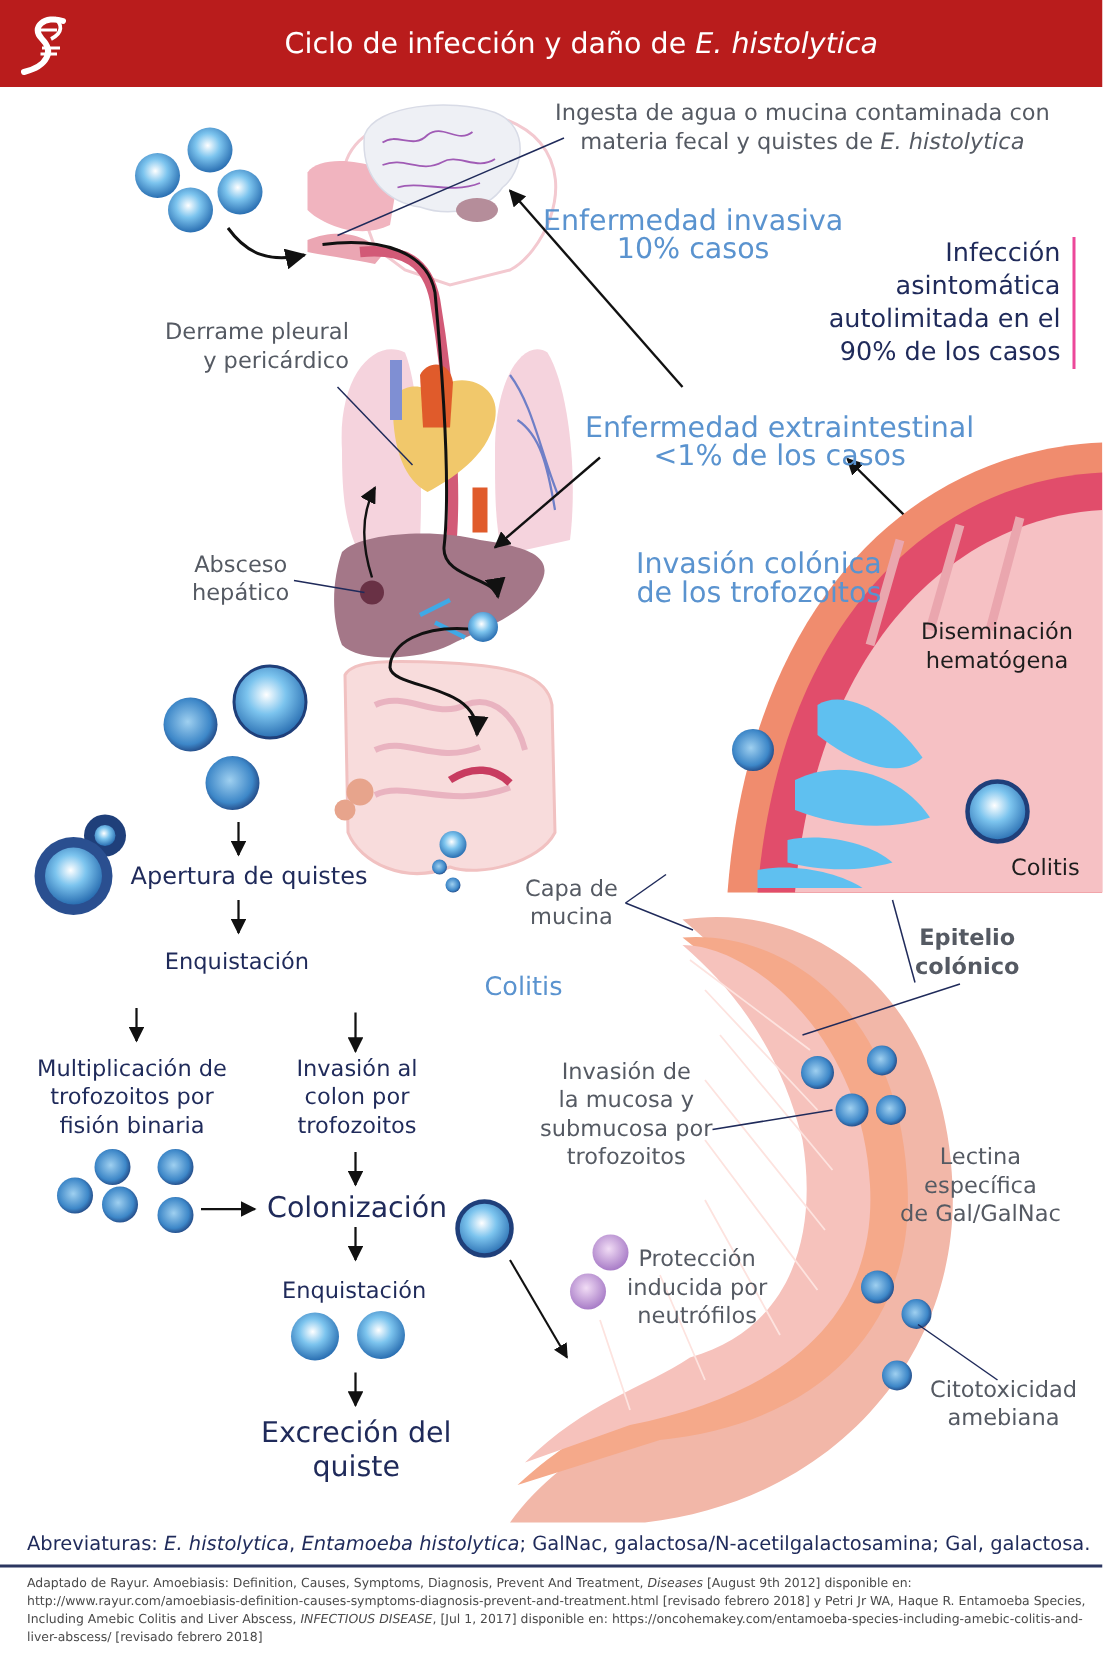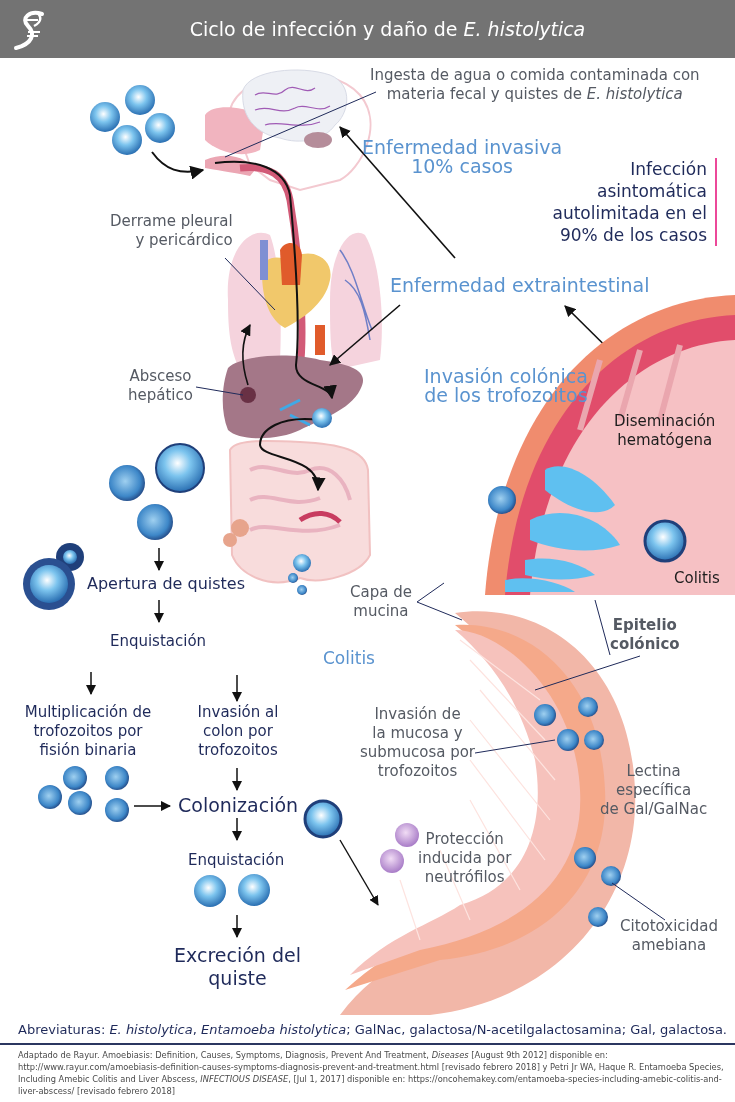--- a/index.html
+++ b/index.html
@@ -1,19 +1,19 @@
 <!DOCTYPE html>
 <html><head>
 <meta charset="utf-8">
 <style>
   * { box-sizing: border-box; margin: 0; padding: 0; }
   html, body { width: 735px; height: 1102px; background: #ffffff; overflow: hidden; }
   body { position: relative; font-family: "DejaVu Sans", sans-serif; color: #1f2a5a; }
 
-  .header { position: absolute; left: 0; top: 0; width: 735px; height: 58px; background: #737373; }
+  .header { position: absolute; left: 0; top: 0; width: 735px; height: 58px; background: #b91c1c; }
   .header .logo { position: absolute; left: 12px; top: 8px; width: 40px; height: 44px; }
   .header .title { position: absolute; left: 0; right: 0; top: 0; height: 58px; line-height: 58px; text-align: center;
     color: #ffffff; font-size: 19px; padding-left: 40px; }
   .header .title i { font-style: italic; }
 
   .art { position: absolute; left: 0; top: 58px; width: 735px; height: 960px; }
 
   .lbl { position: absolute; text-align: center; white-space: nowrap; }
   .gray { color: #555a63; font-size: 15px; line-height: 19px; }
   .blue { color: #5a93cf; font-size: 19px; line-height: 19px; }
@@ -192,21 +192,21 @@
     <circle cx="50" cy="797" r="12" fill="url(#troph)"></circle>
     <circle cx="80" cy="803" r="12" fill="url(#troph)"></circle>
     <circle cx="117" cy="810" r="12" fill="url(#troph)"></circle>
   </g>
   <circle cx="323" cy="819" r="18" fill="url(#cyst)" stroke="#1f3f7a" stroke-width="3"></circle>
   <circle cx="210" cy="891" r="16" fill="url(#cyst)"></circle>
   <circle cx="254" cy="890" r="16" fill="url(#cyst)"></circle>
 </svg>
 
 <div class="lbl gray" style="left:370px;top:66px;">
-  <div>Ingesta de agua o comida contaminada con</div>
+  <div>Ingesta de agua o mucina contaminada con</div>
   <div><span>materia fecal y quistes de </span><i>E. histolytica</i></div>
 </div>
 
 <div class="lbl blue" style="left:362px;top:138px;">
   <div>Enfermedad invasiva</div>
   <div>10% casos</div>
 </div>
 
 <div class="asym">
   <div>Infección</div>
@@ -215,20 +215,21 @@
   <div>90% de los casos</div>
 </div>
 
 <div class="lbl gray" style="left:110px;top:212px;text-align:right;">
   <div>Derrame pleural</div>
   <div>y pericárdico</div>
 </div>
 
 <div class="lbl blue" style="left:390px;top:276px;">
   <div>Enfermedad extraintestinal</div>
+  <div>&lt;1% de los casos</div>
 </div>
 
 <div class="lbl gray" style="left:128px;top:367px;">
   <div>Absceso</div>
   <div>hepático</div>
 </div>
 
 <div class="lbl blue" style="left:390px;top:367px;margin-left:34px;">
   <div>Invasión colónica</div>
   <div>de los trofozoitos</div>

